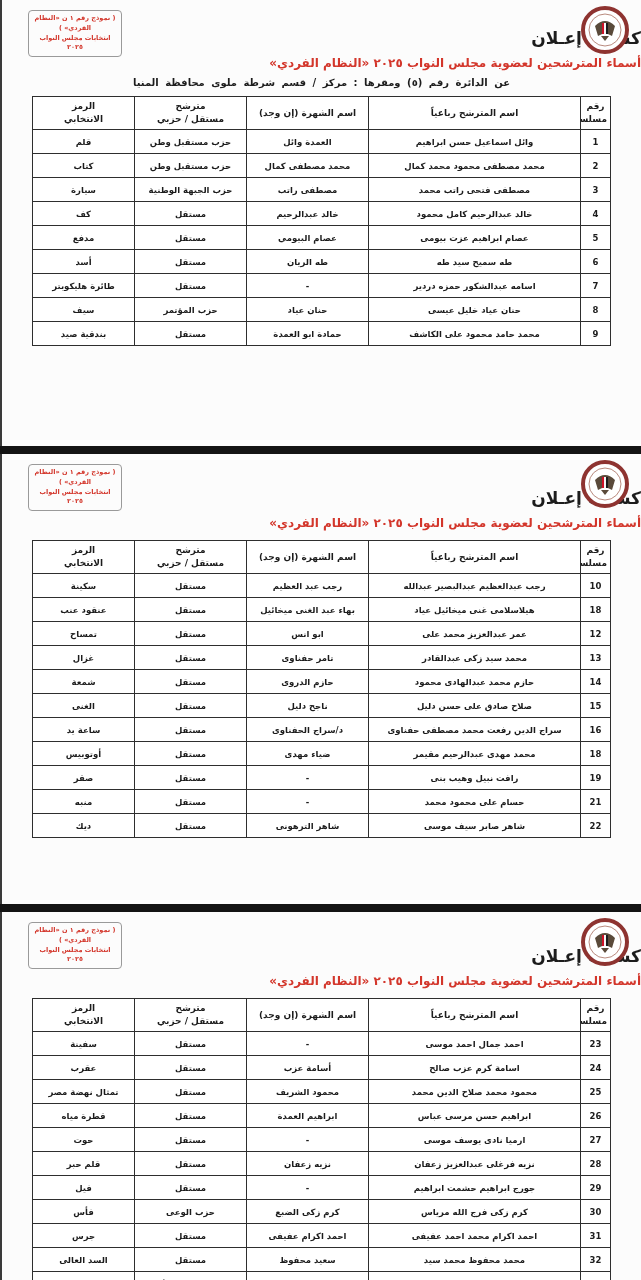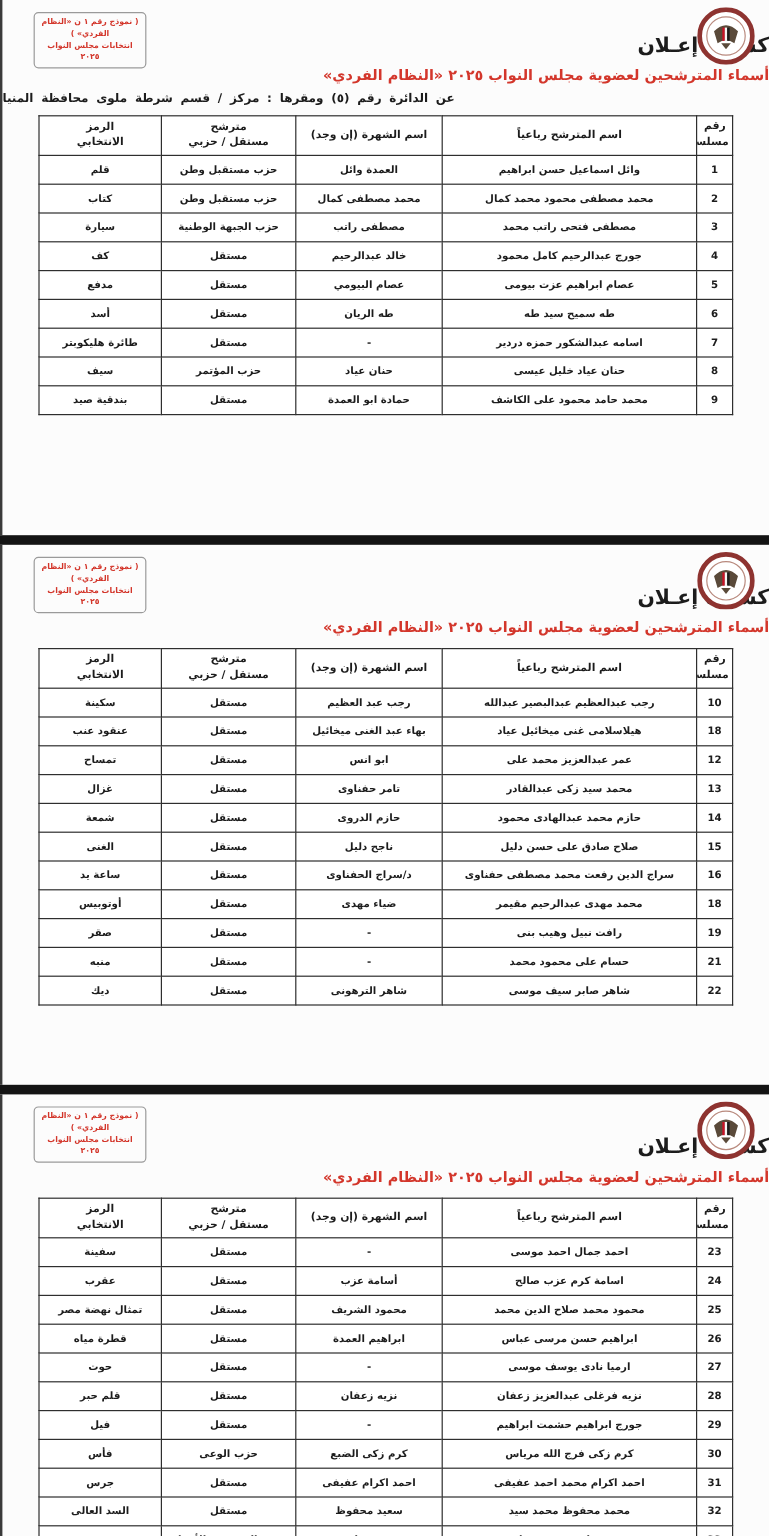--- a/index.html
+++ b/index.html
@@ -53,21 +53,21 @@
   .page-2 .title,.page-3 .title{margin-top:34px;}
   .subtitle{
     margin:8px 0 0 0;
     text-align:right;
     font-size:12px;
     font-weight:bold;
     color:#d3362b;
   }
   .district{
     margin:7px 0 0 0;
-    text-align:left;
+    text-align:center;
     font-size:10px;
     font-weight:bold;
     color:#1c1c1c;
     word-spacing:3px;
   }
   table{
     width:578px;
     margin:8px auto 0 auto;
     border-collapse:collapse;
     table-layout:fixed;
@@ -159,21 +159,21 @@
         </tr>
         <tr>
           <td>3</td>
           <td>مصطفى فتحى راتب محمد</td>
           <td>مصطفى راتب</td>
           <td>حزب الجبهة الوطنية</td>
           <td>سيارة</td>
         </tr>
         <tr>
           <td>4</td>
-          <td>جورج عبدالرحيم كامل محمود</td>
+          <td>خالد عبدالرحيم كامل محمود</td>
           <td>خالد عبدالرحيم</td>
           <td>مستقل</td>
           <td>كف</td>
         </tr>
         <tr>
           <td>5</td>
           <td>عصام ابراهيم عزت بيومى</td>
           <td>عصام البيومي</td>
           <td>مستقل</td>
           <td>مدفع</td>

